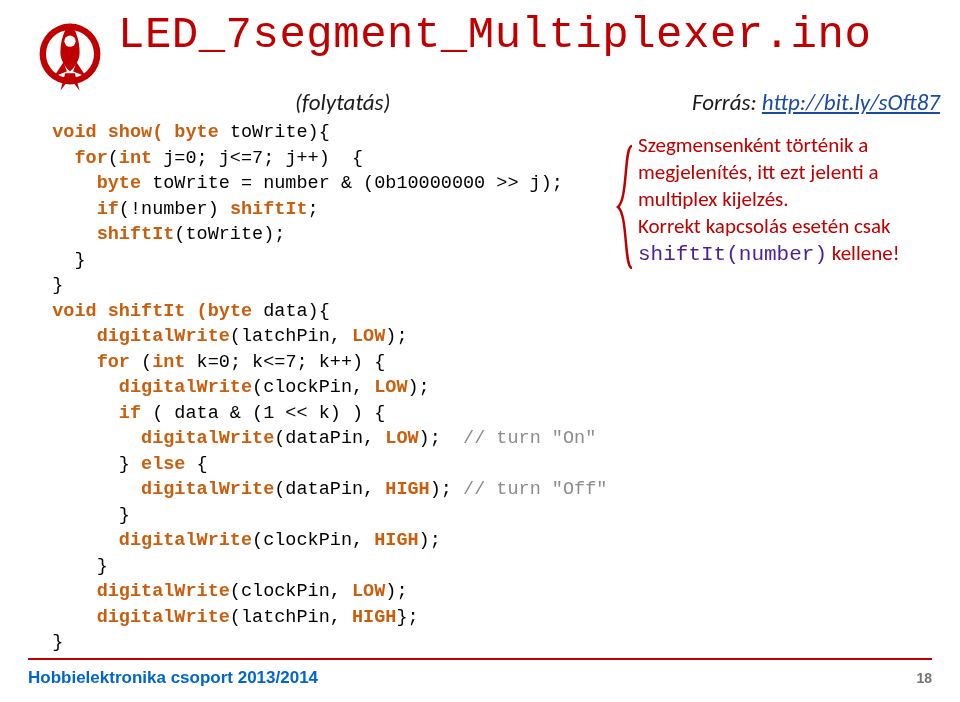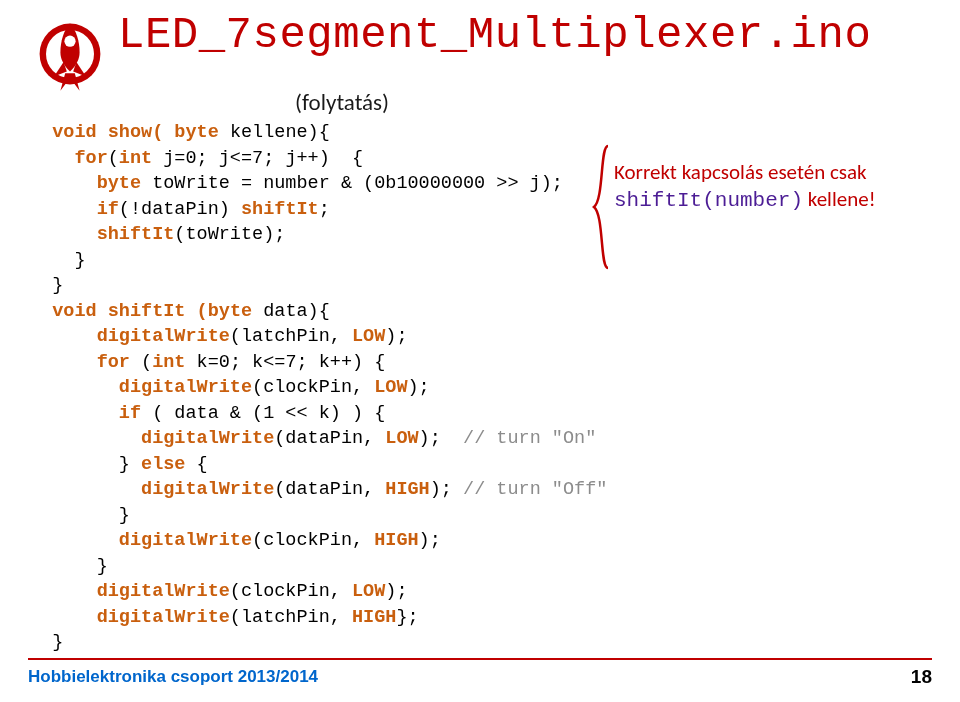--- a/index.html
+++ b/index.html
@@ -8,21 +8,21 @@
     height: 702px;
     font-family: Calibri, Arial, sans-serif;
     background: #fff;
     position: relative;
     overflow: hidden;
   }
   .slide {
     width: 100%;
     height: 100%;
     position: relative;
-    padding: 10px 44px 0 30px;
+    padding: 10px 20px 0 30px;
   }
   .header-row {
     display: flex;
     align-items: flex-start;
     margin-bottom: 2px;
   }
   .logo {
     width: 80px;
     height: 80px;
     flex-shrink: 0;
@@ -34,20 +34,21 @@
     color: #c00000;
     font-size: 44px;
     font-weight: normal;
     letter-spacing: 0.5px;
   }
   .subtitle-row {
     display: flex;
     justify-content: space-between;
     margin-left: 265px;
     margin-top: -8px;
+    font-style: italic;
   }
   .folytatas {
     color: #1a1a1a;
     font-size: 23px;
   }
   .forras {
     color: #1a1a1a;
     font-size: 23px;
   }
   .forras a { color: #1a4ba0; text-decoration: underline; }
@@ -106,22 +107,22 @@
     margin-top: 22px;
   }
   .footer .left, .footer .right {
     font-size: 17px;
     color: #0066cc;
     font-weight: bold;
     font-family: 'Comic Sans MS', cursive, sans-serif;
   }
   .footer .right { color: #003da5; }
   .footer .pnum {
-    font-size: 19px;
-    color: #000000;
+    font-size: 14px;
+    color: #737373;
     font-weight: bold;
     font-family: 'Comic Sans MS', cursive, sans-serif;
   }
   hr.redline {
     position: absolute;
     bottom: 42px;
     left: 28px;
     right: 28px;
     border: none;
     border-top: 2px solid #c00000;
@@ -142,29 +143,32 @@
         <path d="M42 60 L30 78 L46 72 Z" fill="#c00000"></path>
         <path d="M58 60 L70 78 L54 72 Z" fill="#c00000"></path>
         <path d="M44 74 L38 96 L50 80 L62 96 L56 74 Z" fill="#c00000"></path>
       </svg>
     </div>
     <div class="title">LED_7segment_Multiplexer.ino</div>
   </div>
 
   <div class="subtitle-row">
     <span class="folytatas">(folytatás)</span>
+    <span class="forras">
+      <span>Forrás: </span><a href="#">http://bit.ly/sOft87</a>
+    </span>
   </div>
 
   <div class="content-area">
     <div class="code-col">
 
-<pre class="code">  <span class="kw">void</span><span class="fn"> show( </span><span class="typ">byte</span><span> kellene){</span>
+<pre class="code">  <span class="kw">void</span><span class="fn"> show( </span><span class="typ">byte</span><span> toWrite){</span>
     <span class="kw">for</span>(<span class="typ">int</span><span> j=0; j&lt;=7; j++)  {</span>
       <span class="typ">byte</span><span> toWrite = number &amp; (0b10000000 &gt;&gt; j);</span>
-      <span class="kw">if</span><span>(!dataPin) </span><span class="kw">shiftIt</span><span>;</span>
+      <span class="kw">if</span><span>(!number) </span><span class="kw">shiftIt</span><span>;</span>
       <span class="fn">shiftIt</span><span>(toWrite);</span>
     <span>}</span>
   <span>}</span></pre>
 
 <pre class="code" style="">  <span class="kw">void</span><span class="fn"> shiftIt (</span><span class="typ">byte</span><span> data){</span>
       <span class="fn">digitalWrite</span><span>(latchPin, </span><span class="kw">LOW</span><span>);</span>
       <span class="kw">for</span><span> (</span><span class="typ">int</span><span> k=0; k&lt;=7; k++) {</span>
         <span class="fn">digitalWrite</span><span>(clockPin, </span><span class="kw">LOW</span><span>);</span>
         <span class="kw">if</span><span> ( data &amp; (1 &lt;&lt; k) ) {</span>
           <span class="fn">digitalWrite</span><span>(dataPin, </span><span class="kw">LOW</span><span>);  </span><span class="cmt">// turn "On"</span>
@@ -177,21 +181,21 @@
       <span class="fn">digitalWrite</span><span>(latchPin, </span><span class="kw">HIGH</span><span>};</span>
   <span>}</span></pre>
 
     </div>
 
     <div class="note-col">
       <svg class="bracket" viewBox="0 0 20 126" preserveAspectRatio="none">
         <path d="M18 2 C10 2 14 55 4 63 C14 71 10 124 18 124" stroke="#c00000" stroke-width="2.5" fill="none"></path>
       </svg>
       <div class="note">
-        <br>
+        <span>Szegmensenként történik a megjelenítés, itt ezt jelenti  a multiplex kijelzés.</span><br>
         <span>Korrekt kapcsolás esetén csak </span><span class="note-mono">shiftIt(number)</span><span> kellene!</span>
       </div>
     </div>
   </div>
 
   <hr class="redline">
   <div class="footer">
     <span class="left">Hobbielektronika csoport 2013/2014</span>
     <span class="pnum">18</span>
   </div>

